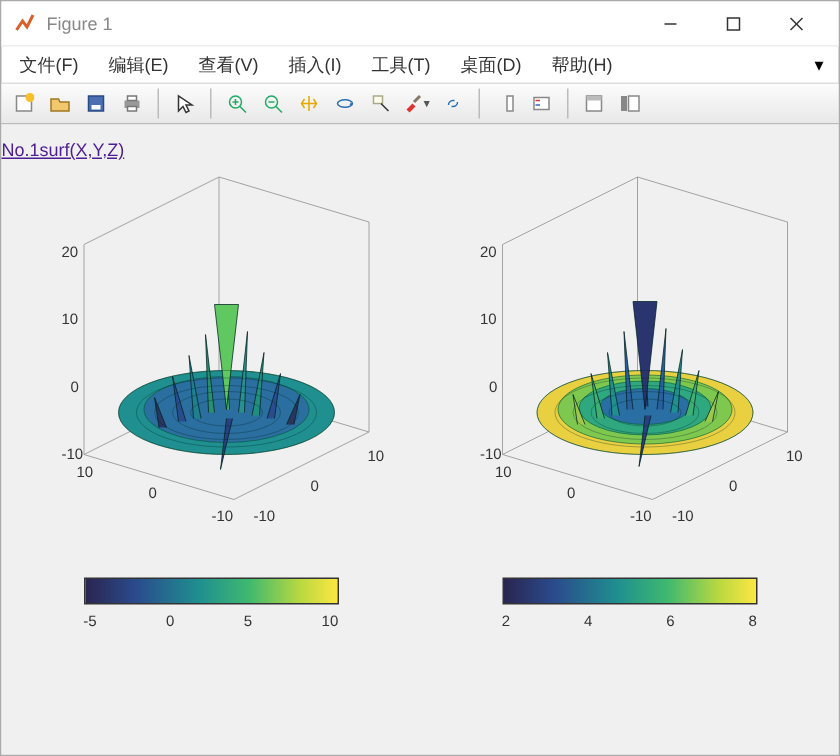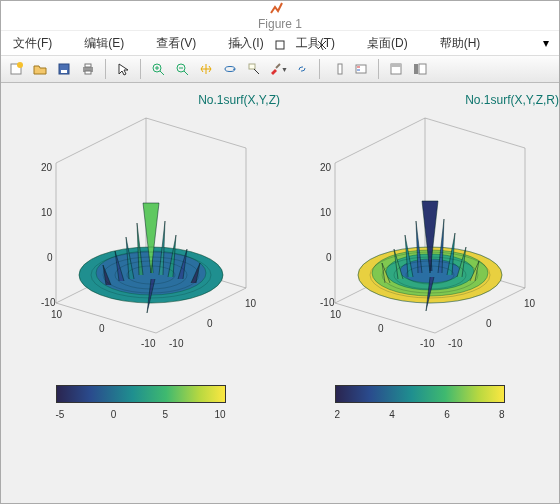--- a/index.html
+++ b/index.html
@@ -1,32 +1,32 @@
 <!DOCTYPE html>
 <html><head>
 <meta charset="utf-8">
 <style>
   * { box-sizing: border-box; }
   body { margin: 0; font-family: "Microsoft YaHei", Arial, sans-serif; font-size: 12px; background: #f0f0f0; }
   .window { width: 560px; height: 504px; background: #fff; border: 1px solid #aaa; display: flex; flex-direction: column; }
-  .titlebar { height: 30px; background: #fff; display: flex; align-items: center; padding: 0 8px; border-bottom: 1px solid #eee; flex-direction: column; }
+  .titlebar { height: 30px; background: #fff; display: flex; align-items: center; padding: 0 8px; border-bottom: 1px solid #eee; }
   .titlebar .logo { width: 16px; height: 16px; margin-right: 6px; }
   .titlebar .title { color: #888; font-size: 12px; flex: 1; }
   .win-controls { display: flex; gap: 2px; }
   .win-btn { width: 40px; height: 28px; display: flex; align-items: center; justify-content: center; color: #666; cursor: pointer; }
-  .menubar { height: 24px; display: flex; align-items: center; padding: 0 6px; gap: 20px; }
+  .menubar { height: 24px; display: flex; align-items: center; padding: 0 6px; gap: 8px; }
   .menu-item { padding: 2px 6px; cursor: pointer; color: #333; }
   .menu-arrow { margin-left: auto; padding: 0 4px; cursor: pointer; }
   .toolbar { height: 28px; background: linear-gradient(#fcfcfc,#e8e8e8); border-top: 1px solid #ddd; border-bottom: 1px solid #bbb; display: flex; align-items: center; padding: 0 4px; gap: 2px; }
   .tbtn { width: 22px; height: 22px; display: flex; align-items: center; justify-content: center; border: 1px solid transparent; cursor: pointer; border-radius: 2px; }
   .tsep { width: 1px; height: 20px; background: #bbb; margin: 0 4px; }
   .canvas { flex: 1; background: #f0f0f0; position: relative; }
   .plots { display: flex; height: 300px; padding-top: 0px; }
   .plot { flex: 1; position: relative; }
-  .plot-title { text-align: right; font-size: 12px; color: #0f766e; margin-top: 10px; }
+  .plot-title { text-align: left; font-size: 12px; color: #4c1d95; margin-top: 10px; text-decoration: underline; }
   .axes3d { position: absolute; left: 10px; top: 20px; width: 260px; height: 260px; }
   .colorbars { display: flex; height: 100px; padding-top: 2px; }
   .cbwrap { flex: 1; display: flex; flex-direction: column; align-items: center; }
   .cb { width: 170px; height: 18px; border: 1px solid #333; background: linear-gradient(90deg,#2a2550 0%, #2a4b8d 20%, #1f8f8f 45%, #3fb96f 65%, #b8d840 85%, #fce742 100%); }
   .cb-ticks { width: 170px; display: flex; justify-content: space-between; font-size: 10px; color: #333; margin-top: 6px; }
 </style>
 </head>
 <body>
 
 <div class="window">
@@ -222,21 +222,20 @@
               <ellipse cx="140" cy="172" rx="72" ry="28"></ellipse>
                 <ellipse cx="140" cy="172" rx="60" ry="23"></ellipse>
               <ellipse cx="140" cy="172" rx="48" ry="18"></ellipse>
                 <ellipse cx="140" cy="172" rx="36" ry="14"></ellipse>
               <ellipse cx="140" cy="172" rx="24" ry="9"></ellipse>
             </g>
           </g>
         </svg>
       </div>
       <div class="plot">
-        <div class="plot-title">No.1surf(X,Y,Z,R)</div>
         <svg class="axes3d" viewBox="0 0 260 260">
           <g stroke="#999" stroke-width="0.6" fill="none">
             <path d="M45 200 L145 230 L235 185 L135 155 Z"></path>
             <line x1="45" y1="200" x2="45" y2="60"></line>
               <line x1="235" y1="185" x2="235" y2="45"></line>
               <line x1="135" y1="155" x2="135" y2="15"></line>
             <line x1="45" y1="60" x2="135" y2="15"></line>
               <line x1="135" y1="15" x2="235" y2="45"></line>
           </g>
           <g font-size="10" fill="#333">

